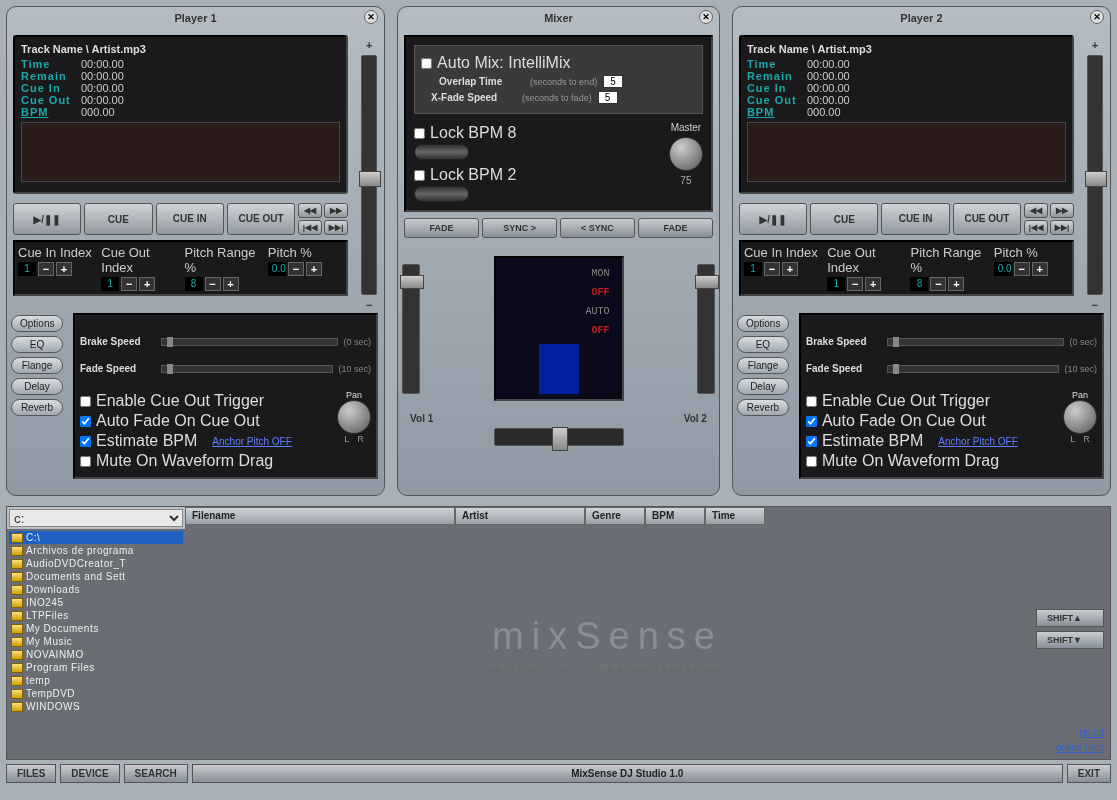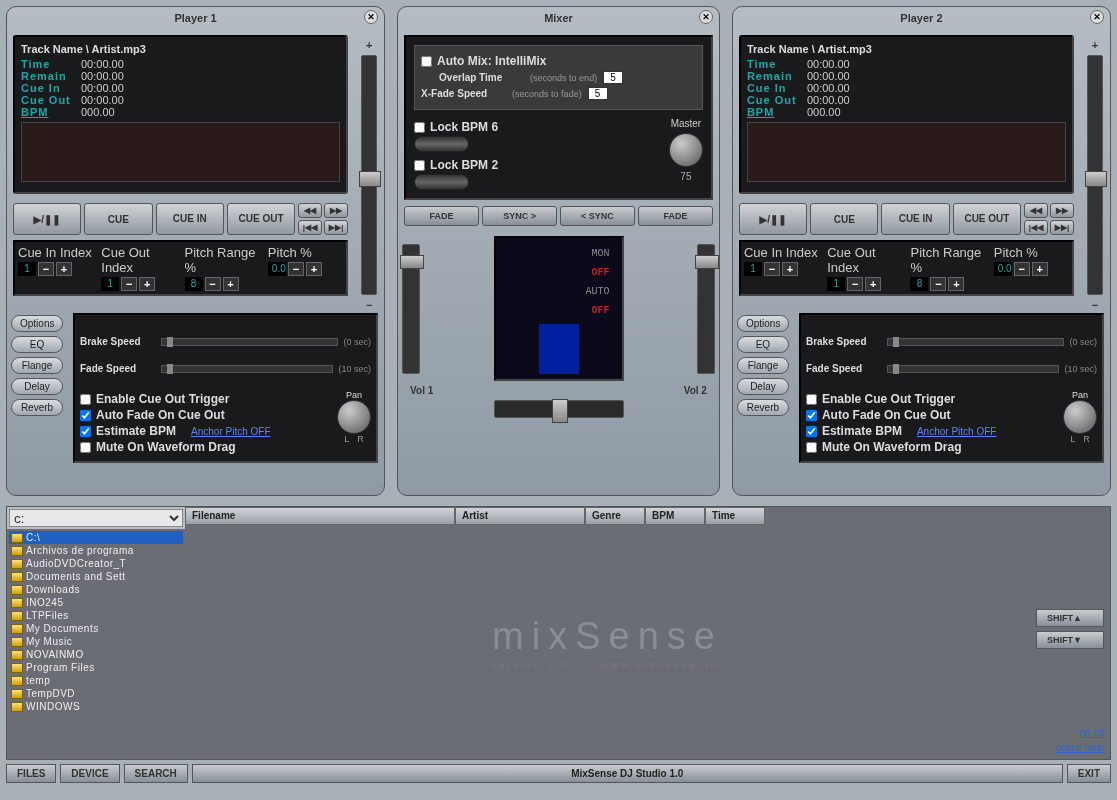--- a/index.html
+++ b/index.html
@@ -25,32 +25,32 @@
 .sideb { display:flex; flex-direction:column; gap:4px; padding:4px; }
 .pill { background:linear-gradient(180deg,#d8dce0 0,#a0a8b0 100%); border:1px solid #555; border-radius:10px; padding:2px 8px; font-size:10px; color:#222; text-align:center; cursor:pointer; }
 .optbox { background:#1a1a1c; border:2px inset #444; margin:2px 6px 6px; padding:5px; font-size:10px; }
 .sld-row { display:flex; align-items:center; gap:6px; margin:16px 0; }
 .sld-row .sl { color:#ddd; font-weight:bold; width:75px; }
 .sld-row .tr { flex:1; height:8px; background:#333; border:1px solid #555; position:relative; }
 .sld-row .tr::before { content:""; width:6px; height:10px; background:#888; position:absolute; top:-2px; left:5px; }
 .sld-row .sec { color:#888; font-size:9px; }
 .chk { display:flex; align-items:center; gap:5px; margin:2px 0; }
 .chk input { width:11px; height:11px; }
-.chk label { color:#ddd; font-weight:bold; font-size:12px; }
+.chk label { color:#ddd; font-weight:normal; font-size:16px; }
 .knob { width:34px; height:34px; border-radius:50%; background:radial-gradient(circle at 35% 30%,#ccc,#555); border:1px solid #333; }
 .mixbox { background:#1a1a1c; border:2px inset #444; margin:6px; padding:8px; }
 .automix { background:#3a3a3a; border:1px solid #555; padding:6px; margin-bottom:8px; }
 .mrow { display:flex; align-items:center; gap:6px; margin:3px 0; font-size:10px; }
 .mrow .ml { color:#ddd; font-weight:bold; width:85px; }
 .mrow .mh { color:#999; font-size:9px; }
 .mrow input.vnum { width:20px; background:#fff; border:1px solid #333; font-size:10px; text-align:center; color:#000; }
 .oval { width:55px; height:16px; border-radius:8px; background:linear-gradient(180deg,#333,#666,#333); border:1px solid #222; }
 .syncrow { display:flex; gap:3px; margin:6px; }
 .sbtn { flex:1; background:linear-gradient(180deg,#c8ccd0,#888f98); border:1px solid #555; border-radius:3px; font-size:9px; font-weight:bold; color:#333; text-align:center; padding:4px; cursor:pointer; }
-.mixdisp { background:#0a0a1a; border:2px inset #444; width:130px; height:145px; margin:4px auto; padding-top:6px; }
+.mixdisp { background:#0a0a1a; border:2px inset #444; width:130px; height:145px; margin:12px auto; padding-top:6px; }
 .md-r { display:flex; justify-content:flex-end; padding:4px 12px; gap:6px; align-items:baseline; }
 .md-l { color:#888; font-size:10px; font-family:"Courier New",monospace; }
 .md-v { color:#c02020; font-size:10px; font-family:"Courier New",monospace; font-weight:bold; }
 .vollab { display:flex; justify-content:space-between; padding:0 12px; color:#333; font-weight:bold; font-size:10px; }
 .xfader { width:130px; height:18px; background:#2a2a2a; border:1px solid #555; margin:4px auto; position:relative; border-radius:2px; }
 .xfader::before { content:""; position:absolute; left:50%; top:-2px; width:14px; height:22px; background:linear-gradient(180deg,#ccc,#888); border:1px solid #444; margin-left:-7px; }
 .vslider { width:18px; height:130px; background:#333; border:1px solid #555; margin:4px; position:relative; border-radius:2px; }
 .vslider::before { content:""; position:absolute; left:-3px; top:10px; width:22px; height:12px; background:linear-gradient(180deg,#ccc,#888); border:1px solid #444; }
 .pitch-sl { width:16px; height:240px; background:#333; border:1px solid #555; margin:4px; position:relative; border-radius:2px; }
 .pitch-sl::before { content:""; position:absolute; left:-3px; top:115px; width:20px; height:14px; background:linear-gradient(180deg,#ccc,#888); border:1px solid #444; }
@@ -231,31 +231,31 @@
   <div class="automix">
    <div class="chk">
             <input type="checkbox" style="">
             <label>Auto Mix: IntelliMix</label>
           </div>
    <div class="mrow" style="margin-left:18px">
             <span class="ml">Overlap Time</span>
             <span class="mh">(seconds to end)</span>
             <input class="vnum" value="5" style="">
           </div>
-   <div class="mrow" style="margin-left:0">
+   <div class="mrow" style="margin-left:10px">
             <span class="ml">X-Fade Speed</span>
             <span class="mh">(seconds to fade)</span>
             <input class="vnum" value="5" style="">
           </div>
   </div>
   <div style="display:flex">
    <div style="flex:1">
     <div class="chk">
               <input type="checkbox" style="">
-              <label>Lock BPM 6</label>
+              <label>Lock BPM 8</label>
             </div>
     <div class="oval"></div>
     <div class="chk" style="margin-top:6px">
               <input type="checkbox" style="">
               <label>Lock BPM 2</label>
             </div>
     <div class="oval"></div>
    </div>
    <div style="text-align:center">
     <div style="color:#ccc;font-size:10px">Master</div>

